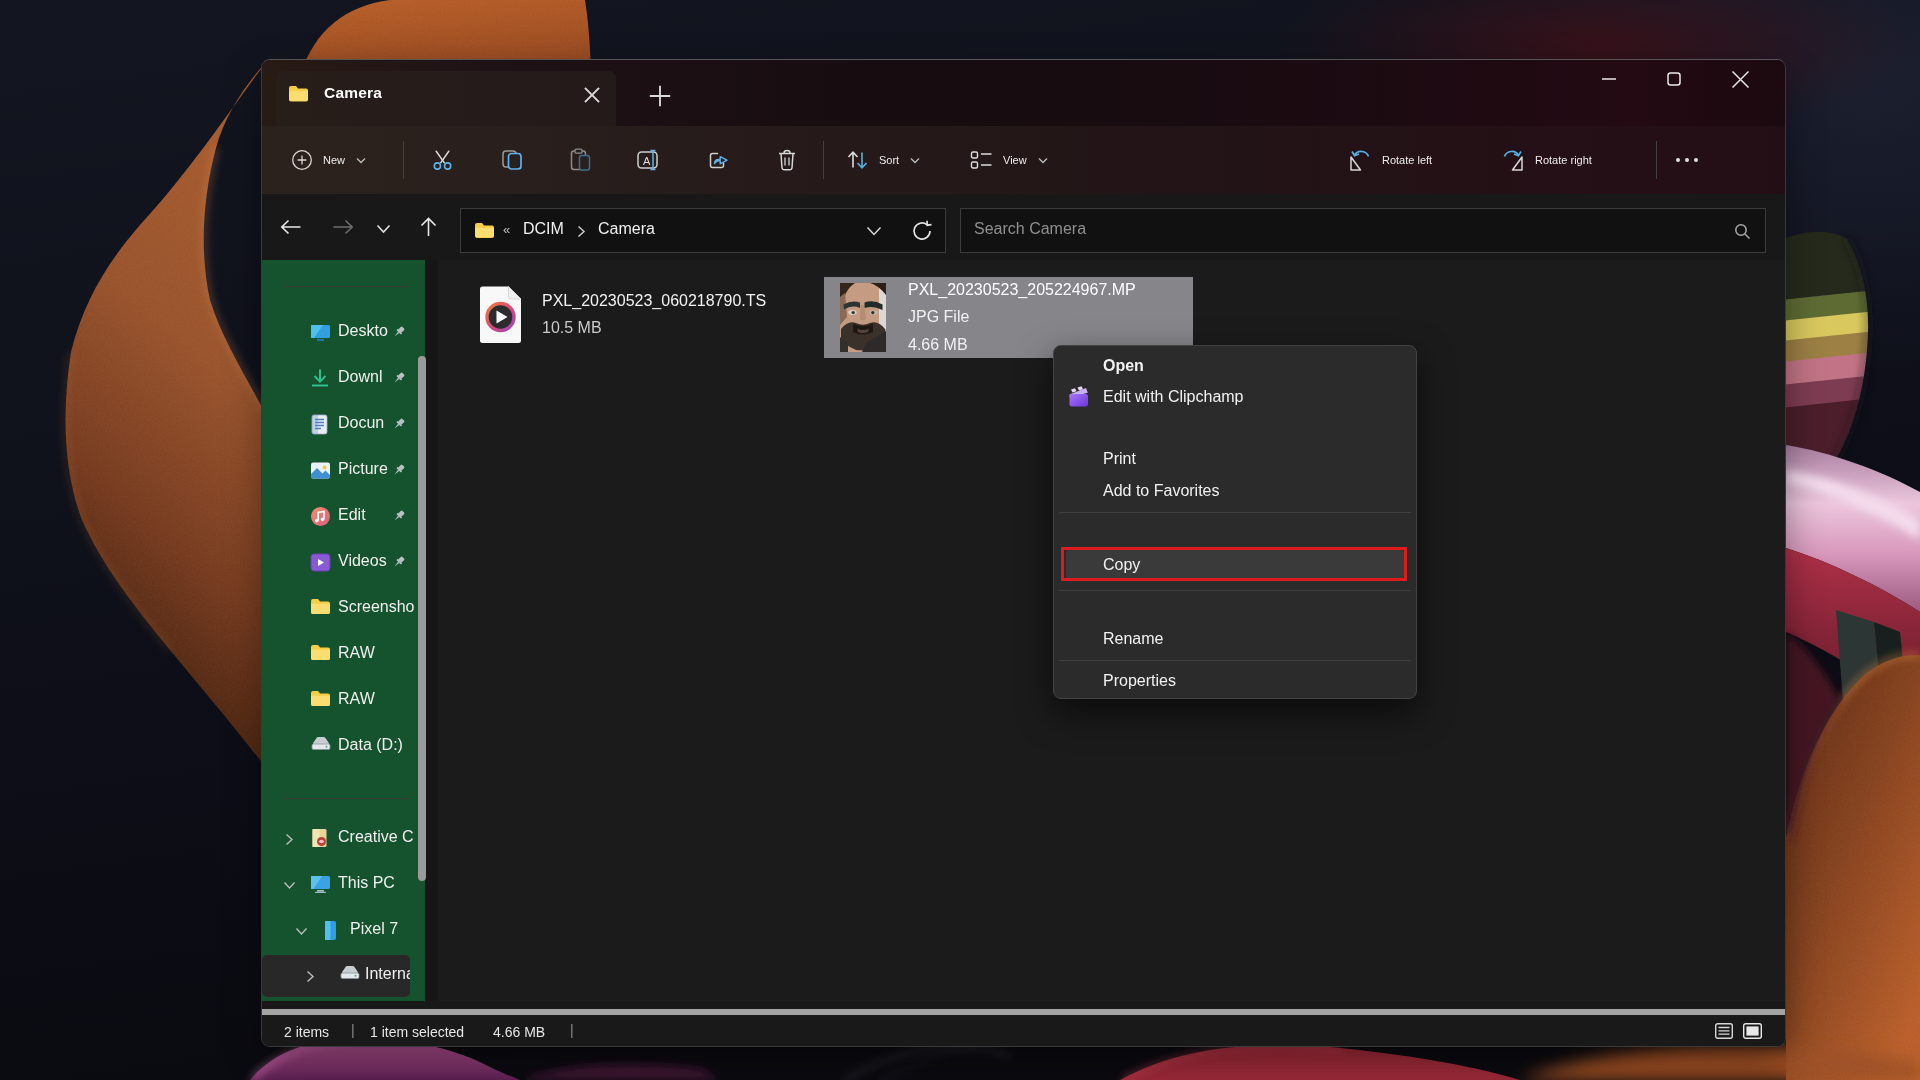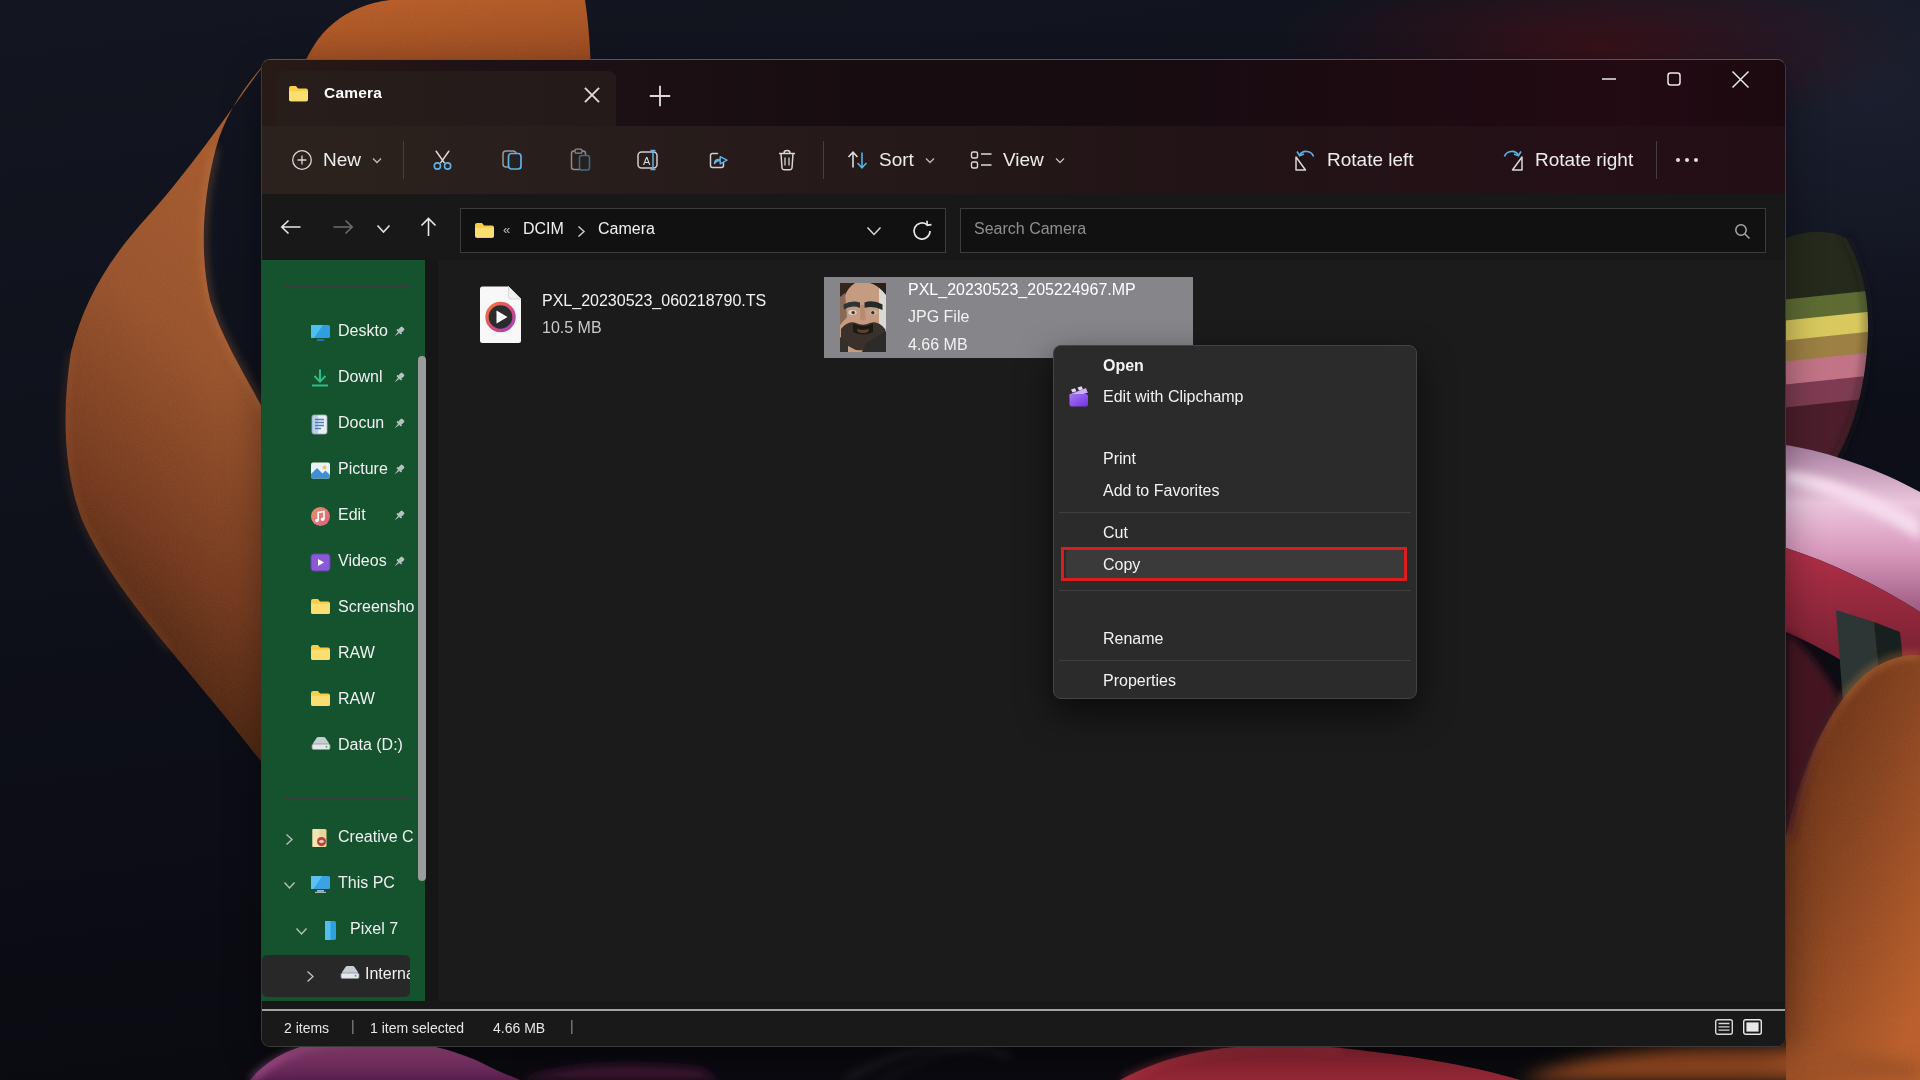--- a/index.html
+++ b/index.html
@@ -21,35 +21,35 @@
   #tab { position:absolute; left:14px; top:11px; width:340px; height:55px;
     background:linear-gradient(90deg,#271d19 0%,#251b1a 60%,#241a19 100%);
     border-radius:8px 8px 0 0; }
   #tab .tabtitle { position:absolute; left:48px; top:13px; font-size:15.5px; font-weight:700; color:#fff; letter-spacing:0.2px;}
   #tab .tabx { position:absolute; left:305px; top:16px; width:22px; height:22px; color:#e8e8e8; font-size:15px; text-align:center; line-height:22px;}
   #plusbtn { position:absolute; left:374px; top:20px; width:24px; height:24px; color:#e8e8e8; font-size:20px; font-weight:400; text-align:center; line-height:24px; }
   
   #toolbar { position:absolute; left:0; top:66px; width:100%; height:68px;
     background:linear-gradient(90deg,#2c221d 0%,#281e1c 20%,#241818 45%,#221316 65%,#241016 85%,#220e14 100%);
   }
-  .tbitem { position:absolute; top:0; height:68px; display:flex; align-items:center; gap:10px; color:#ececec; font-size:19px; }
+  .tbitem { position:absolute; top:0; height:68px; display:flex; align-items:center; gap:10px; color:#ececec; font-size:11px; }
   .tbsep { position:absolute; top:15px; width:1px; height:38px; background:#434040; }
   
   #addr { position:absolute; left:0; top:134px; width:100%; height:66px; background:#181818; }
   .box { position:absolute; top:14px; height:45px; background:#111111; border:1px solid #3c3c3c; }
   
   #bodyarea { position:absolute; left:0; top:200px; width:100%; height:741px; background:#1b1b1b; }
   #sidebar { position:absolute; left:0; top:0; width:176px; height:741px; background:#14532d; }
   .srow { position:absolute; left:0; width:176px; height:42px; display:flex; align-items:center; overflow:hidden; }
   .srow .lbl { position:absolute; color:#f0f0f0; font-size:16px; white-space:nowrap; top:10px; }
   .srow .sic { position:absolute; top:10px; }
   .srow.hl { background:#282828; border-radius:5px; width:148px; }
   #filearea { position:absolute; left:176px; top:0; right:0; height:741px; background:#1b1b1b; }
   
-  #status { position:absolute; left:0; bottom:0; width:100%; height:37px; background:#191919; border-top:2px solid #a3a3a3; color:#e6e6e6; font-size:14px; }
+  #status { position:absolute; left:0; bottom:0; width:100%; height:37px; background:#191919; border-top:6px solid #a3a3a3; color:#e6e6e6; font-size:14px; }
   
   #cmenu { position:absolute; left:791px; top:285px; width:364px; height:354px; background:#2b2b2b; border:1px solid #434343; border-radius:8px; box-shadow:0 14px 34px rgba(0,0,0,0.6); }
   .mi { position:absolute; left:12px; width:338px; height:30px; display:flex; align-items:center; color:#f2f2f2; font-size:16px; padding-left:37px; }
   .msep { position:absolute; left:5px; width:352px; height:1px; background:#3f3f3f; }
   #redbox { position:absolute; left:799px; top:487px; width:346px; height:34px; border:3px solid #dd1d1d; }
 </style>
 </head>
 <body>
 <svg id="wall" viewBox="0 0 1920 1080" preserveAspectRatio="none">
   <defs>
@@ -261,21 +261,21 @@
           <rect x="1.5" y="13" width="6" height="6" rx="1.5" fill="none" stroke="#dcdcdc" stroke-width="1.4"></rect>
           <path d="M11 5 L21.5 5 M11 16 L21.5 16" stroke="#dcdcdc" stroke-width="1.5"></path>
         </svg>
       <span>View</span>
       <svg width="12" height="12" viewBox="0 0 12 12">
           <path d="M2 4.5 L6 8.5 L10 4.5" fill="none" stroke="#bdbdbd" stroke-width="1.3"></path>
         </svg>
     </div>
 
 
-    <div class="tbitem" style="left:1031px;">
+    <div class="tbitem" style="left:1086px;">
       <svg width="24" height="23" viewBox="0 0 24 23">
         <path d="M3 8 l9.5 13 l-9.5 0 z" fill="none" stroke="#d8d8d8" stroke-width="1.5" stroke-linejoin="round"></path>
         <path d="M6.5 6.5 q2-4.5 7.5-4 q5 0.5 6.5 5" fill="none" stroke="#57b0e3" stroke-width="1.7"></path>
         <path d="M4 2.5 L6.6 6.7 L11 5" fill="none" stroke="#57b0e3" stroke-width="1.7"></path>
       </svg>
       <span>Rotate left</span>
     </div>
 
     <div class="tbitem" style="left:1239px;text-align:right;">
       <svg width="24" height="23" viewBox="0 0 24 23">
@@ -596,21 +596,20 @@
           </defs>
         <path d="M2.5 8.5 L19 2 L20.8 6.8 L3 11.5 Z" fill="#c9b0f7"></path>
         <path d="M4 3.5 L8 2.2 L9.5 5.3 L5.5 6.6 Z" fill="#e4d8fb"></path>
         <path d="M10.5 1.4 L14.5 0.2 L16 3.2 L12 4.5 Z" fill="#e4d8fb"></path>
         <rect x="2.5" y="8" width="18.5" height="12.5" rx="2.2" fill="url(#cc)"></rect>
       </svg>
       Edit with Clipchamp</div>
     <div class="mi" style="top:98px;">Print</div>
     <div class="mi" style="top:130px;">Add to Favorites</div>
     <div class="msep" style="top:166px;"></div>
-    <div class="mi" style="top:172px;">Cut</div>
     <div class="mi" style="top:204px;background:#3a3a3a;border-radius:4px;">Copy</div>
     <div class="msep" style="top:244px;"></div>
     <div class="mi" style="top:278px;">Rename</div>
     <div class="msep" style="top:314px;"></div>
     <div class="mi" style="top:320px;">Properties</div>
   </div>
   <div id="redbox"></div>
 </div>
 
 </body></html>

